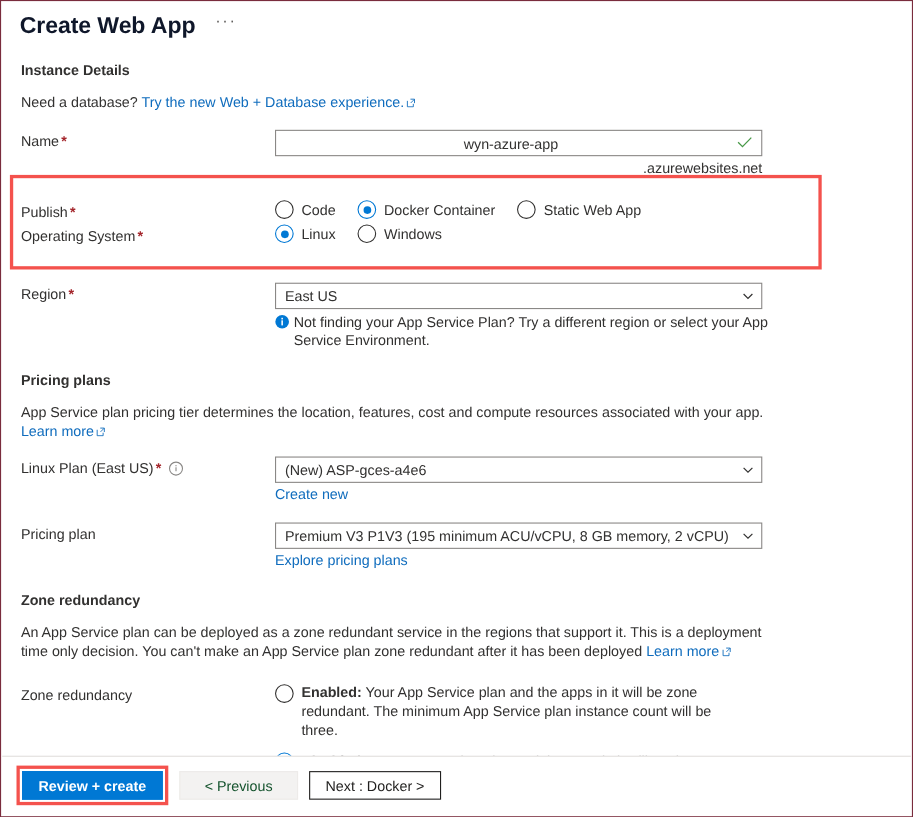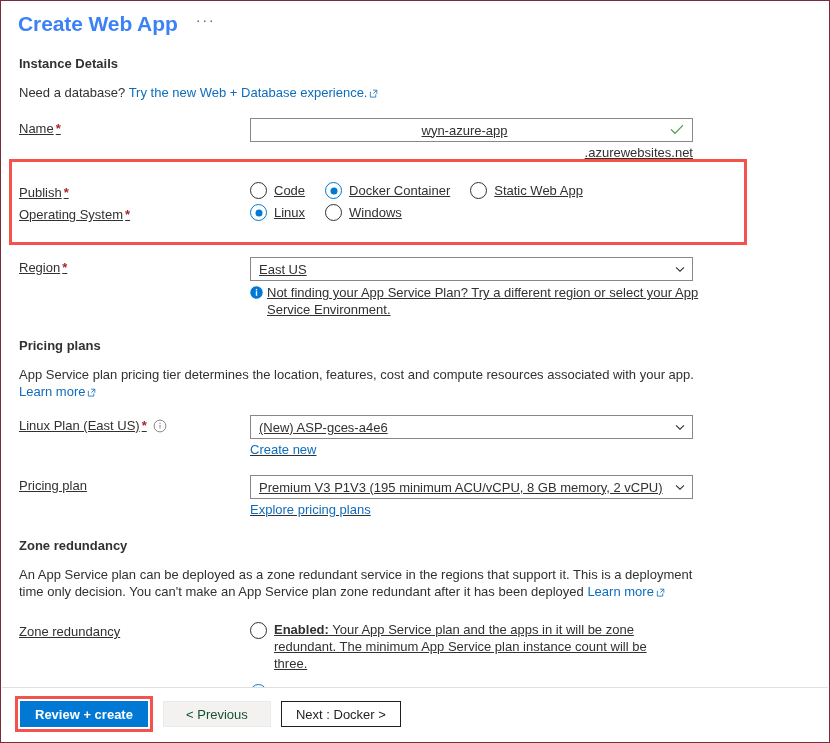--- a/index.html
+++ b/index.html
@@ -29,21 +29,21 @@
   .header {
     display: flex;
     align-items: center;
     padding: 8px 0 0 17px;
     height: 38px;
     box-sizing: border-box;
   }
   .page-title {
     font-size: 21px;
     font-weight: 600;
-    color: #3b82f6;
+    color: #0f172a;
     letter-spacing: -0.1px;
     line-height: 28px;
   }
   .ellipsis-btn {
     margin-left: 18px;
     color: #605e5c;
     font-size: 15px;
     letter-spacing: 1.5px;
     line-height: 12px;
     padding-bottom: 9px;
@@ -76,21 +76,20 @@
   .ext-icon {
     display: inline-block;
     vertical-align: -1px;
     margin-left: 2px;
   }
 
   
   .row {
     display: flex;
     align-items: flex-start;
-    text-decoration: underline;
   }
   .row .label {
     width: 249px;
     min-width: 249px;
     padding-left: 18px;
     box-sizing: border-box;
     font-size: 13px;
     color: #323130;
     line-height: 22px;
   }

